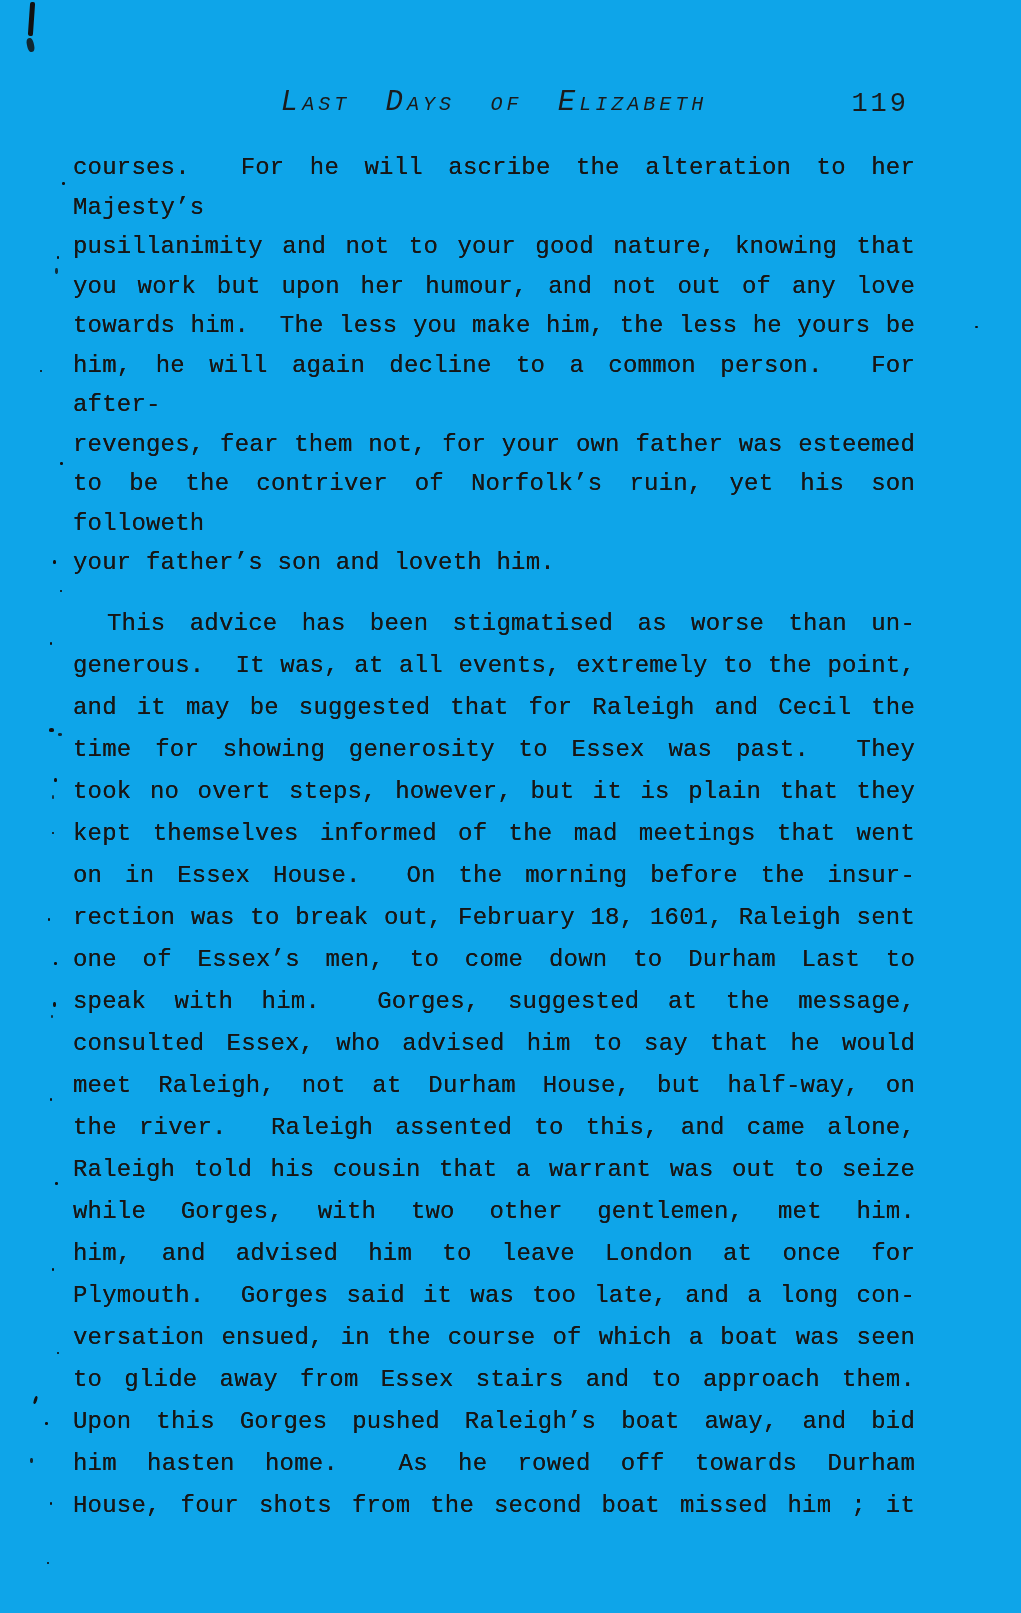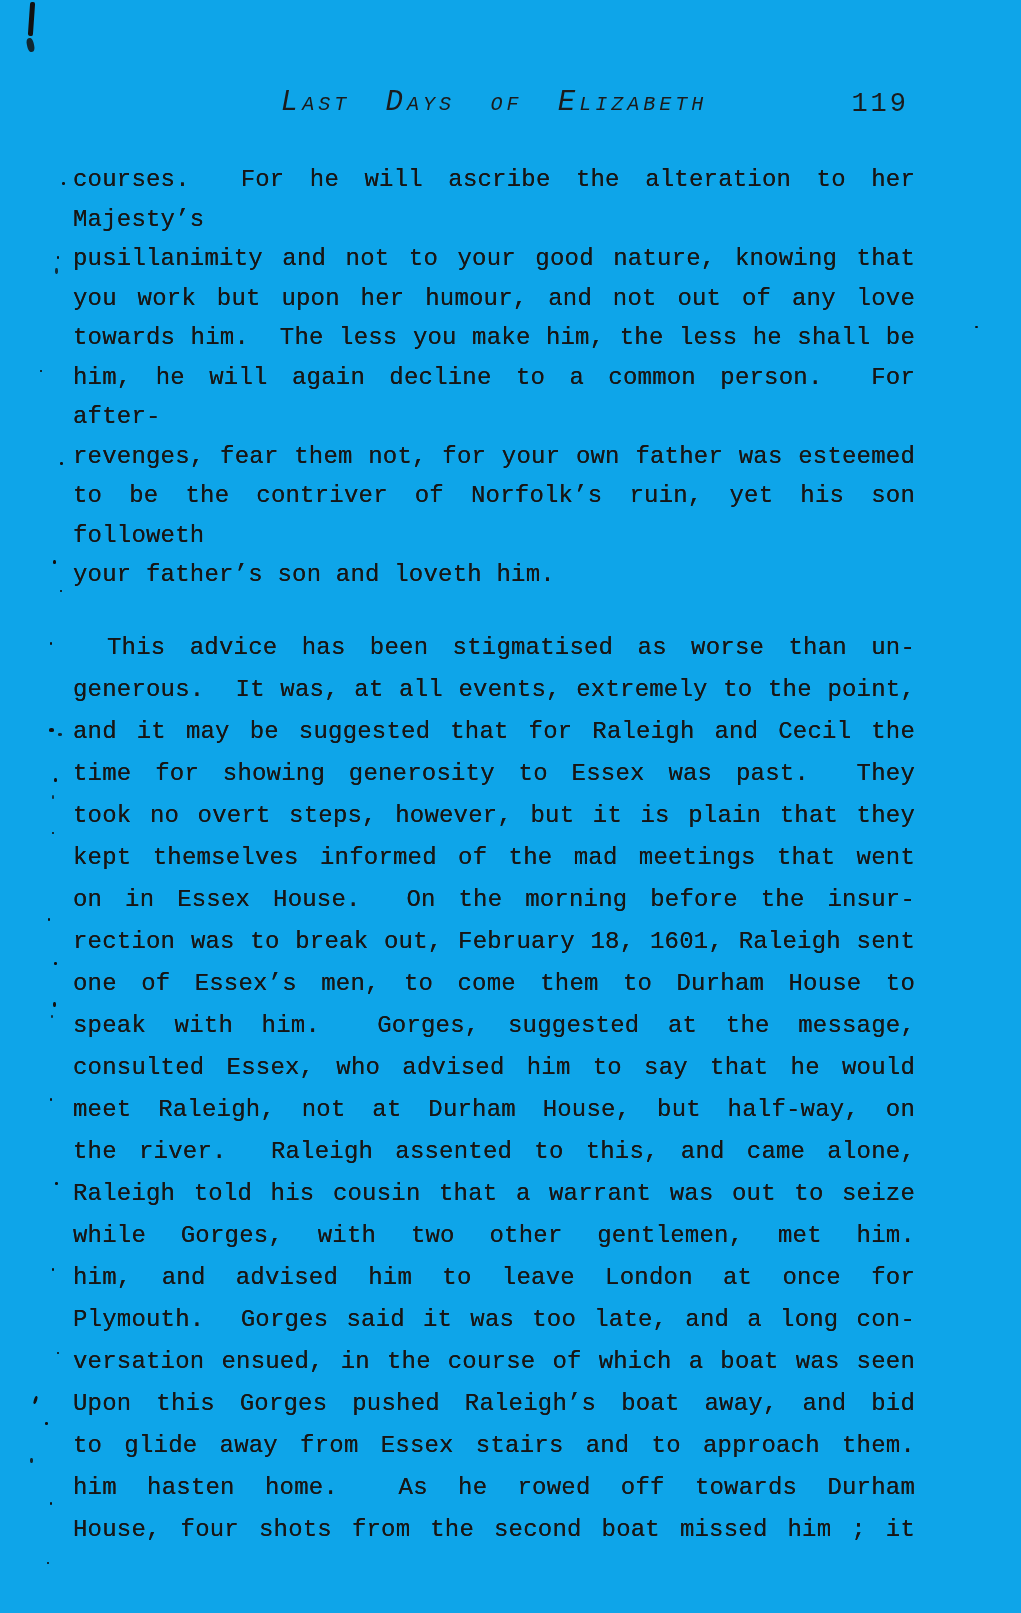--- a/index.html
+++ b/index.html
@@ -36,38 +36,38 @@
   .page-number {
     position: absolute;
     right: 6px;
     top: 3px;
     font-size: 27px;
     letter-spacing: 3px;
     color: #1b1b1b;
   }
   .body-block {
     position: absolute;
-    top: 160px;
+    top: 148px;
     left: 73px;
     width: 842px;
   }
   .line {
     text-align: justify;
     text-align-last: justify;
     -moz-text-align-last: justify;
     white-space: pre-wrap;
     letter-spacing: 0.2px;
     text-shadow: 0 0 0.35px #222;
   }
   .para-1 .line {
     font-size: 24px;
     line-height: 39.5px;
   }
   .para-2 {
-    margin-top: 32px;
+    margin-top: 20px;
   }
   .para-2 .line {
     font-size: 24px;
     line-height: 42px;
   }
   .line.indent {
     text-indent: 34px;
   }
   .line.flush-left {
     text-align-last: left;
@@ -101,48 +101,48 @@
     <span class="page-title">Last Days of Elizabeth</span>
     <span class="page-number">119</span>
   </div>
 
   <div class="body-block">
 
     <div class="para-1">
       <div class="line">courses.  For he will ascribe the alteration to her Majesty’s</div>
       <div class="line">pusillanimity and not to your good nature, knowing that</div>
       <div class="line">you work but upon her humour, and not out of any love</div>
-      <div class="line">towards him.  The less you make him, the less he shall be</div>
+      <div class="line">towards him.  The less you make him, the less he yours be</div>
       <div class="line">him, he will again decline to a common person.  For after-</div>
       <div class="line">revenges, fear them not, for your own father was esteemed</div>
       <div class="line">to be the contriver of Norfolk’s ruin, yet his son followeth</div>
       <div class="line flush-left">your father’s son and loveth him.</div>
     </div>
 
     <div class="para-2">
       <div class="line indent">This advice has been stigmatised as worse than un-</div>
       <div class="line">generous.  It was, at all events, extremely to the point,</div>
       <div class="line">and it may be suggested that for Raleigh and Cecil the</div>
       <div class="line">time for showing generosity to Essex was past.  They</div>
       <div class="line">took no overt steps, however, but it is plain that they</div>
       <div class="line">kept themselves informed of the mad meetings that went</div>
       <div class="line">on in Essex House.  On the morning before the insur-</div>
       <div class="line">rection was to break out, February 18, 1601, Raleigh sent</div>
-      <div class="line">one of Essex’s men, to come them to Durham House to</div>
+      <div class="line">one of Essex’s men, to come down to Durham Last to</div>
       <div class="line">speak with him.  Gorges, suggested at the message,</div>
       <div class="line">consulted Essex, who advised him to say that he would</div>
       <div class="line">meet Raleigh, not at Durham House, but half-way, on</div>
       <div class="line">the river.  Raleigh assented to this, and came alone,</div>
       <div class="line">Raleigh told his cousin that a warrant was out to seize</div>
       <div class="line">while Gorges, with two other gentlemen, met him.</div>
       <div class="line">him, and advised him to leave London at once for</div>
       <div class="line">Plymouth.  Gorges said it was too late, and a long con-</div>
       <div class="line">versation ensued, in the course of which a boat was seen</div>
+      <div class="line">to glide away from Essex stairs and to approach them.</div>
       <div class="line">Upon this Gorges pushed Raleigh’s boat away, and bid</div>
-      <div class="line">to glide away from Essex stairs and to approach them.</div>
       <div class="line">him hasten home.  As he rowed off towards Durham</div>
       <div class="line">House, four shots from the second boat missed him ; it</div>
     </div>
 
   </div>
 
   <div class="artifact a-blob"></div>
   <div class="artifact a-blob2"></div>
   <div class="artifact" style="left:62px; top:182px; width:3px; height:3px;"></div>
   <div class="artifact" style="left:57px; top:256px; width:2px; height:3px;"></div>

